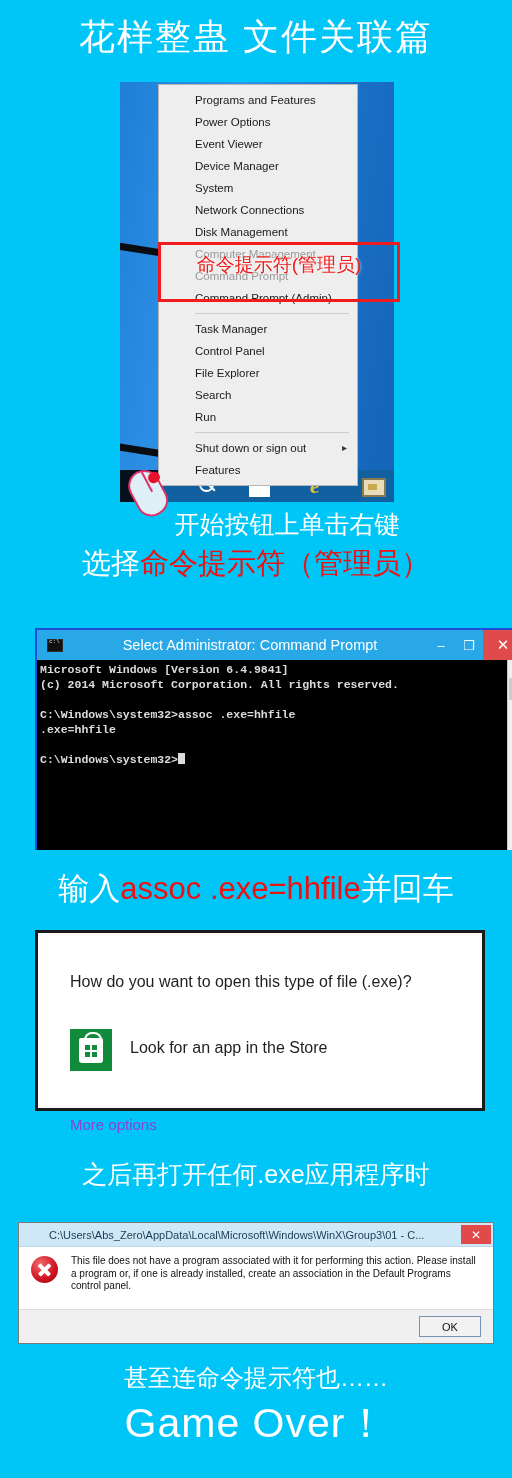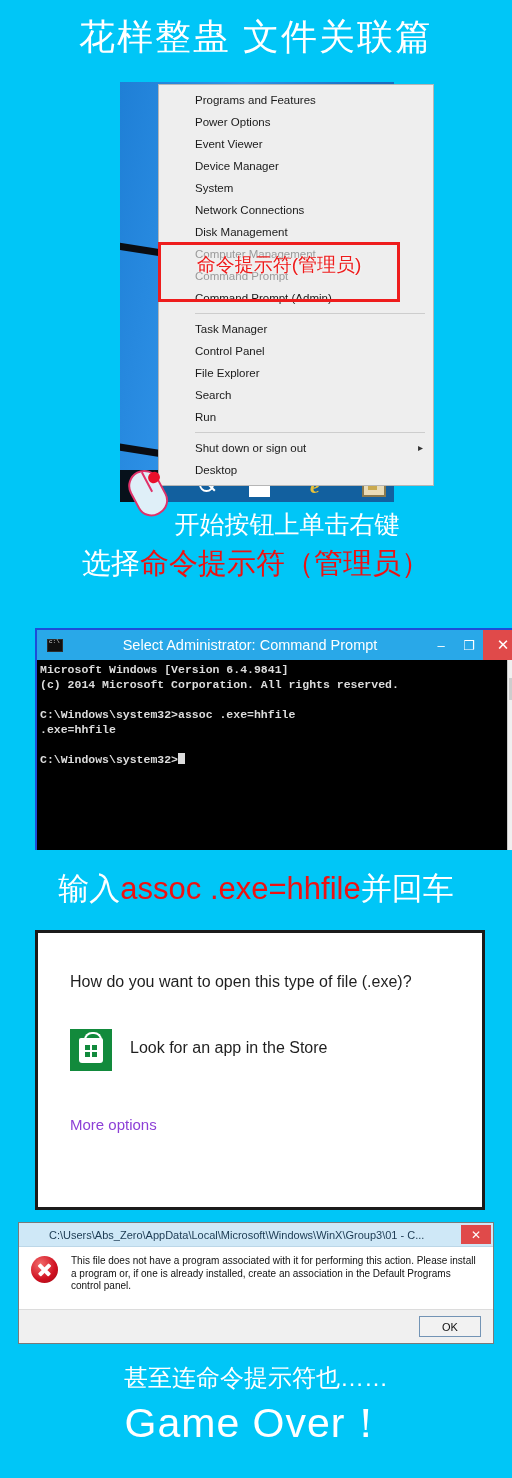--- a/index.html
+++ b/index.html
@@ -62,21 +62,21 @@
     content:""; position:absolute; left:2px; top:4px; width:20px; height:15px;
     background:#e9dcb8; border:2px solid #8a7a4f;
   }
   .tb-folder::after {
     content:""; position:absolute; left:8px; top:10px; width:9px; height:6px;
     background:#c9a94f;
   }
 
   
   .winx {
-    position:absolute; left:158px; top:84px; width:276px;
+    position:absolute; left:158px; top:84px; width:200px;
     background:#eeeeee; border:1px solid #b6b6b6;
     padding:4px 0; font-size:11.5px; color:#1a1a1a;
   }
   .winx-item { padding:4.5px 0 4.5px 36px; line-height:13px; white-space:nowrap; }
   .winx-item.sub { position:relative; }
   .winx-item.sub::after {
     content:"\25B8"; position:absolute; right:10px; top:4px; font-size:10px; color:#333;
   }
   .winx-sep { height:1px; margin:4px 8px 4px 36px; background:#cdcdcd; }
   .winx-dim { color:#9a9a9a; }
@@ -169,21 +169,21 @@
     position:absolute; left:0; width:16px; height:17px; background:#f0f0f0;
     color:#4a4a4a; font-size:9px; text-align:center; line-height:17px;
   }
   .cmd-sb-up { top:0; } .cmd-sb-dn { bottom:0; }
   .cmd-sb-thumb {
     position:absolute; left:1px; top:18px; width:14px; height:22px; background:#cdcdcd;
   }
 
   
   .openwith {
-    position:absolute; left:35px; top:930px; width:450px; height:280px;
+    position:absolute; left:35px; top:930px; width:450px; height:181px;
     background:#ffffff; border:3px solid #1b1b1b;
   }
   .ow-q {
     position:absolute; left:32px; top:40px; font-size:16px; color:#1f1f1f;
     white-space:nowrap;
   }
   .ow-store-icon {
     position:absolute; left:32px; top:96px; width:42px; height:42px; background:#128a3c;
   }
   .ow-bag {
@@ -283,21 +283,21 @@
     <div class="winx-item winx-dim">Command Prompt</div>
     <div class="winx-item">Command Prompt (Admin)</div>
     <div class="winx-sep"></div>
     <div class="winx-item">Task Manager</div>
     <div class="winx-item">Control Panel</div>
     <div class="winx-item">File Explorer</div>
     <div class="winx-item">Search</div>
     <div class="winx-item">Run</div>
     <div class="winx-sep"></div>
     <div class="winx-item sub">Shut down or sign out</div>
-    <div class="winx-item">Desktop</div>
+    <div class="winx-item">Features</div>
   </div>
 
   <div class="winx-hl"></div>
   <div class="winx-cn">命令提示符(管理员)</div>
 
   <div class="mouse">
     <div class="mouse-body"></div>
     <div class="mouse-split"></div>
     <div class="mouse-btn"></div>
   </div>

